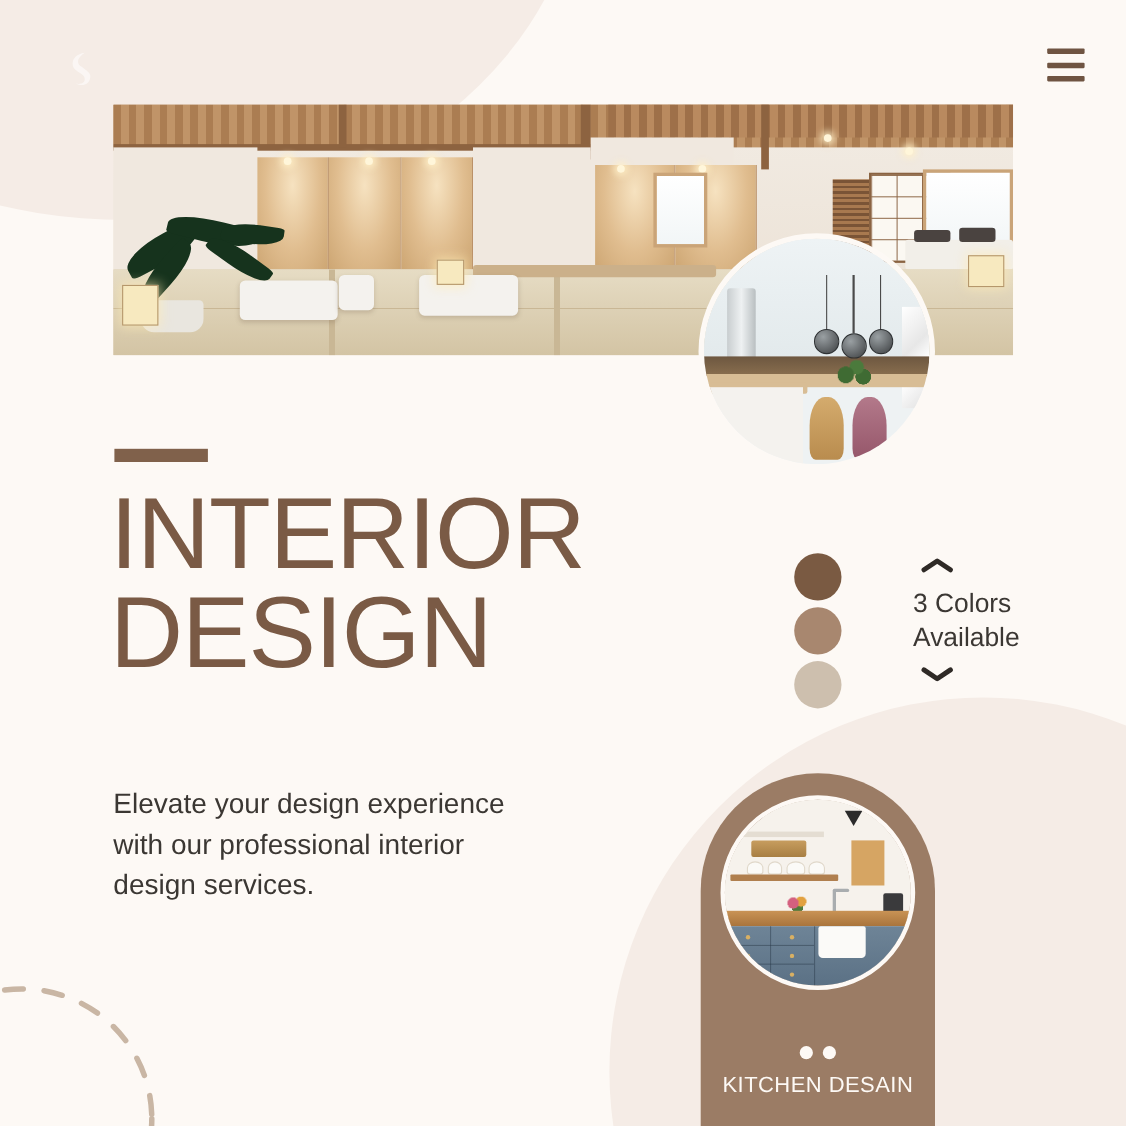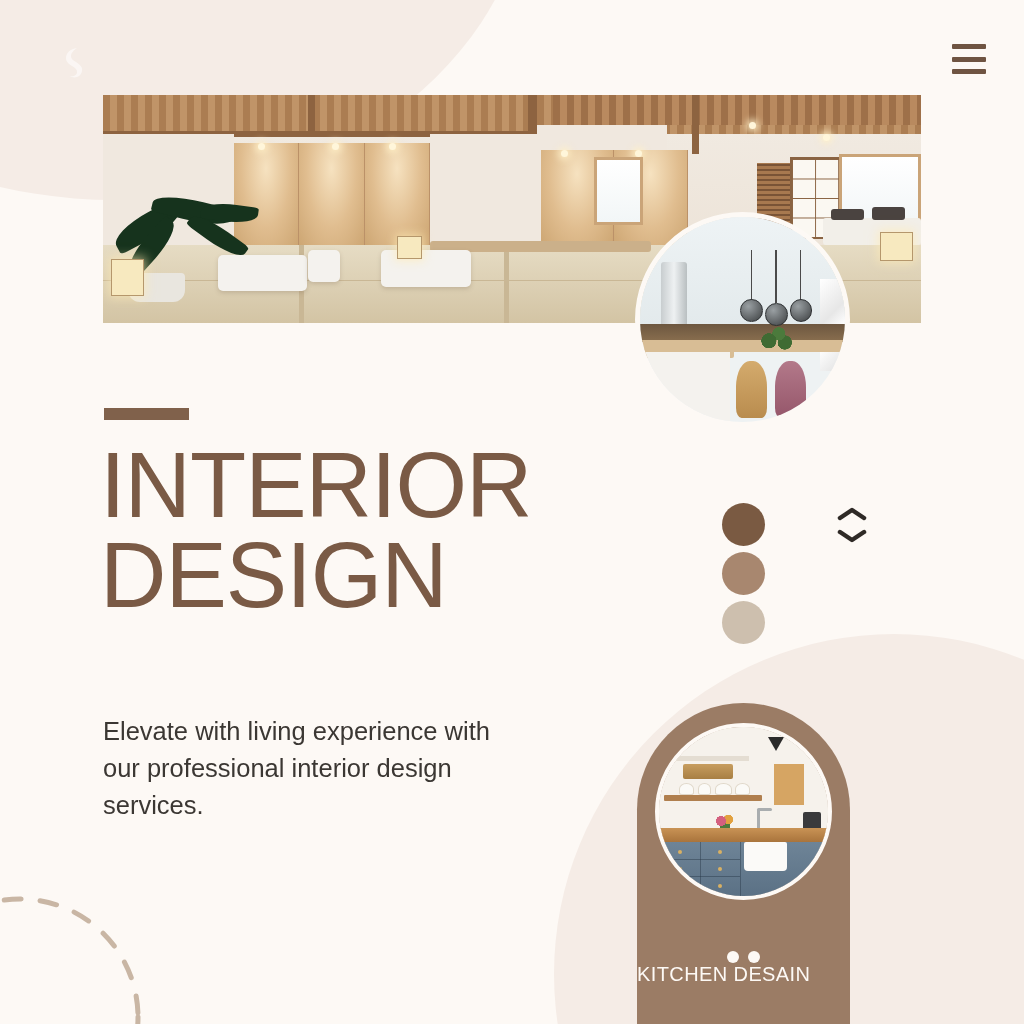--- a/index.html
+++ b/index.html
@@ -384,22 +384,22 @@
     position:absolute;
     left:0; top:248px; width:100%;
     display:flex; justify-content:center; gap:9px;
   }
   .card-dots i {
     display:block; width:12px; height:12px;
     border-radius:50%; background:#fdf9f5;
   }
   .card-label {
     position:absolute;
-    left:0; top:260px; width:100%;
-    text-align:left;
+    left:0; top:273px; width:100%;
+    text-align:center;
     color:#fdf9f5;
     font-size:20px;
     letter-spacing:0.4px;
   }
 </style>
 </head>
 <body>
 
 <div id="poster">
 
@@ -511,35 +511,37 @@
       <div class="greens"></div>
       <div class="stool tan"></div>
       <div class="stool pink"></div>
     </div>
   </div>
 
   <div class="accent-bar"></div>
   <h1 class="title">INTERIOR
 DESIGN</h1>
 
-  <p class="subtitle">Elevate with living experience with our professional interior design services.</p>
+  <p class="subtitle">Elevate your design experience with our professional interior design services.</p>
 
 
   <div class="color-dots">
     <span class="dot" style="background:#7a5a42"></span>
     <span class="dot" style="background:#a8876f"></span>
     <span class="dot" style="background:#cdbfae"></span>
   </div>
 
   <div class="color-stepper">
     <span class="chev">
       <svg width="30" height="16" viewBox="0 0 30 16">
         <path d="M3 12 L15 4 L27 12" fill="none" stroke="#2f2a26" stroke-width="4.5" stroke-linecap="round" stroke-linejoin="round"></path>
       </svg>
     </span>
+    <div class="color-label">3 Colors
+Available</div>
     <span class="chev">
       <svg width="30" height="16" viewBox="0 0 30 16">
         <path d="M3 4 L15 12 L27 4" fill="none" stroke="#2f2a26" stroke-width="4.5" stroke-linecap="round" stroke-linejoin="round"></path>
       </svg>
     </span>
   </div>
 
   <div class="kitchen-card">
     <div class="card-photo">
       <div class="kitchenB">

